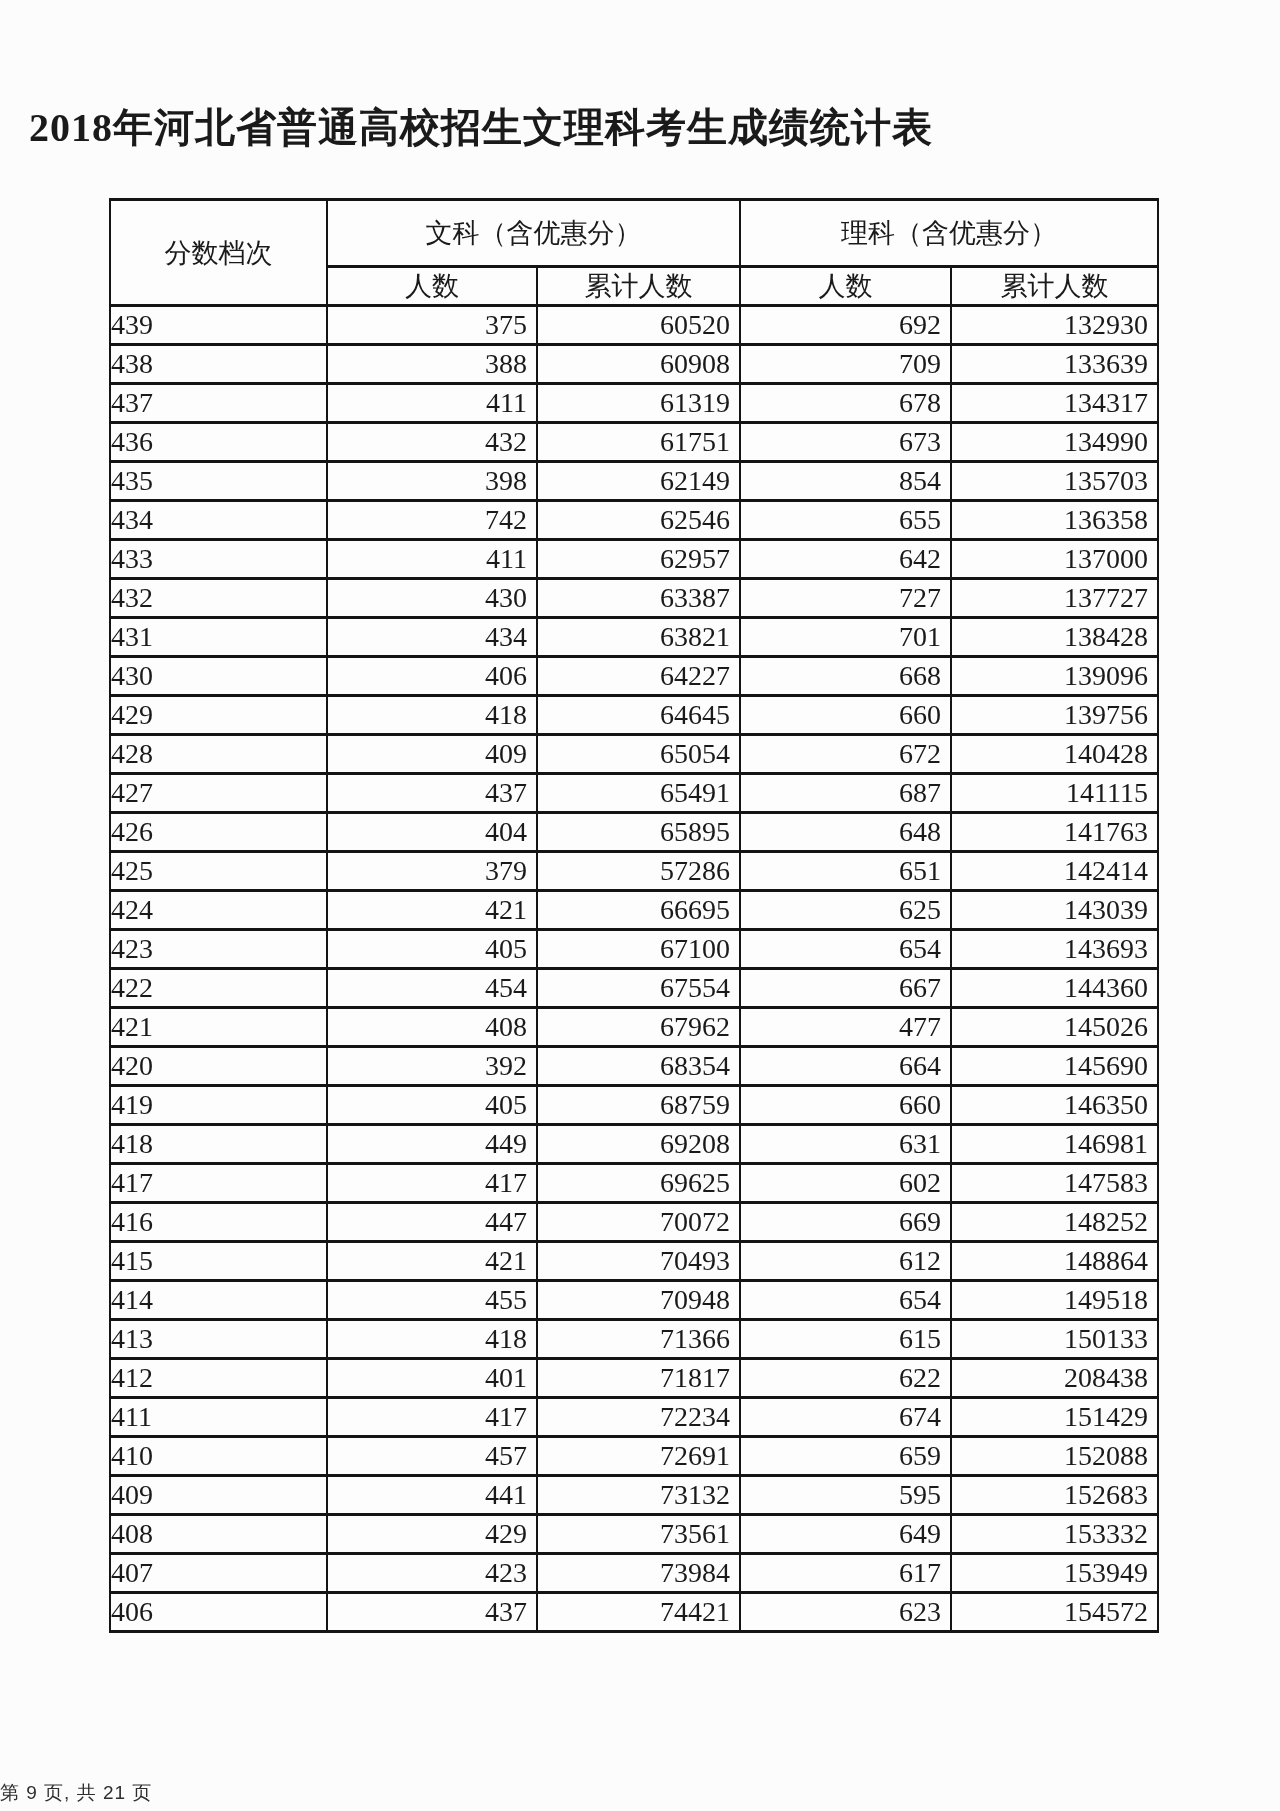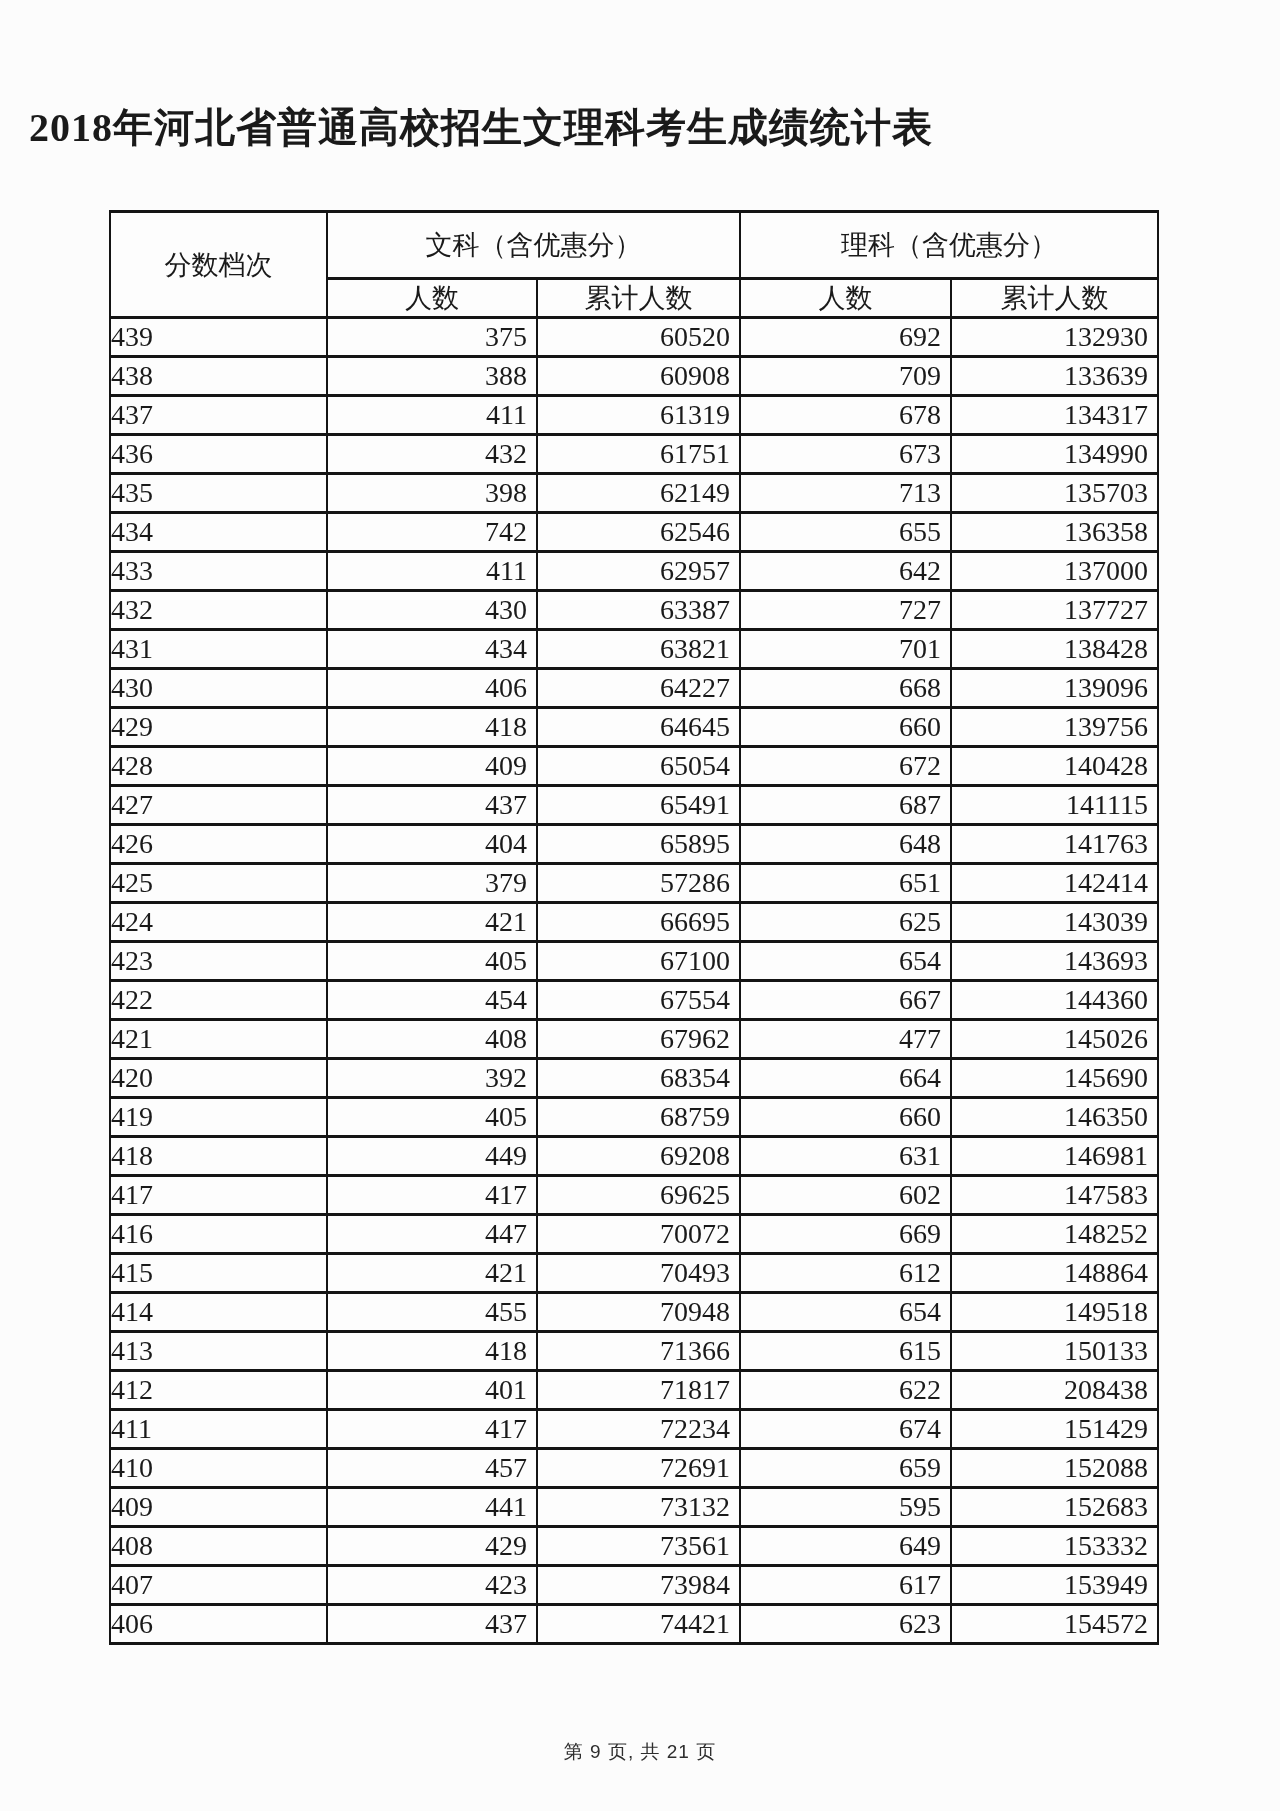--- a/index.html
+++ b/index.html
@@ -27,21 +27,20 @@
     margin-left: 29px;
   }
   table.score-table {
     position: absolute;
     left: 109px;
     top: 198px;
     width: 1048px;
     table-layout: fixed;
     border-collapse: collapse;
     background: #fdfdfd;
-    margin-top: 12px;
   }
   .score-table th,
   .score-table td {
     border-left: 2px solid #141414;
     border-right: 2px solid #141414;
     border-top: 3px solid #141414;
     border-bottom: 3px solid #141414;
     padding: 0;
     overflow: hidden;
     white-space: nowrap;
@@ -69,24 +68,23 @@
   }
   .score-table td.score {
     text-align: left;
   }
   .score-table td.num {
     text-align: right;
     padding-right: 9px;
   }
   .page-footer {
     position: absolute;
-    top: 1739px;
+    top: 1780px;
     left: 0;
     width: 100%;
-    text-align: center;
     font-family: "Liberation Sans", sans-serif;
     font-size: 19px;
     color: #2e2e2e;
     letter-spacing: 1px;
   }
 </style>
 </head>
 <body>
 
 <div class="doc-title">2018年河北省普通高校招生文理科考生成绩统计表</div>
@@ -138,21 +136,21 @@
         <td class="score">436</td>
         <td class="num">432</td>
         <td class="num">61751</td>
         <td class="num">673</td>
         <td class="num">134990</td>
       </tr>
       <tr>
         <td class="score">435</td>
         <td class="num">398</td>
         <td class="num">62149</td>
-        <td class="num">713</td>
+        <td class="num">854</td>
         <td class="num">135703</td>
       </tr>
       <tr>
         <td class="score">434</td>
         <td class="num">742</td>
         <td class="num">62546</td>
         <td class="num">655</td>
         <td class="num">136358</td>
       </tr>
       <tr>

